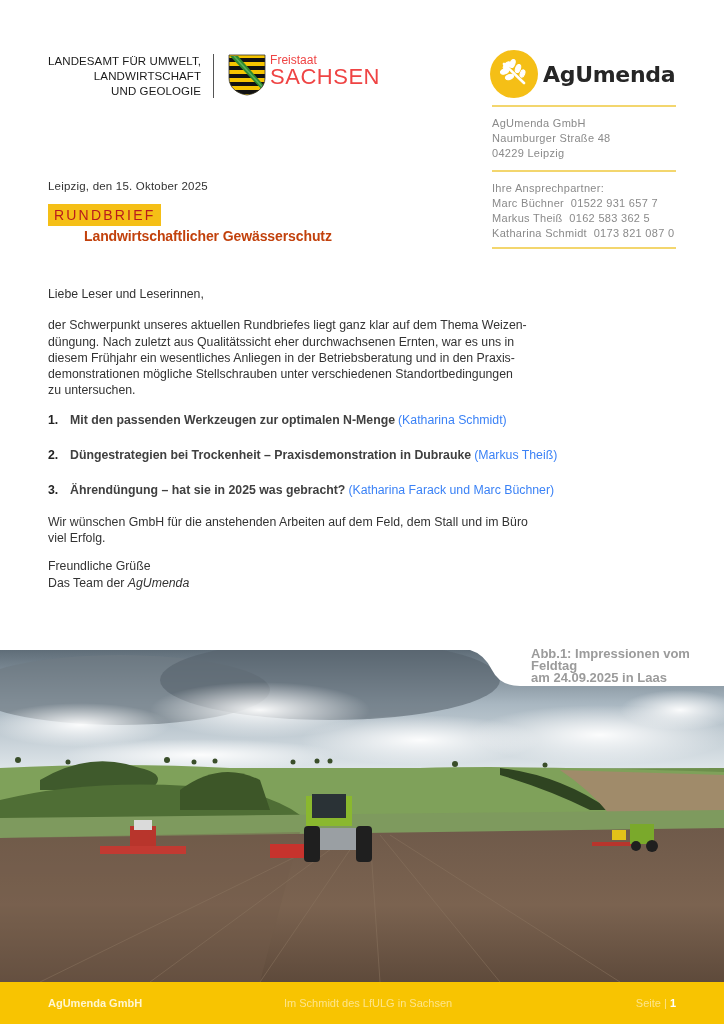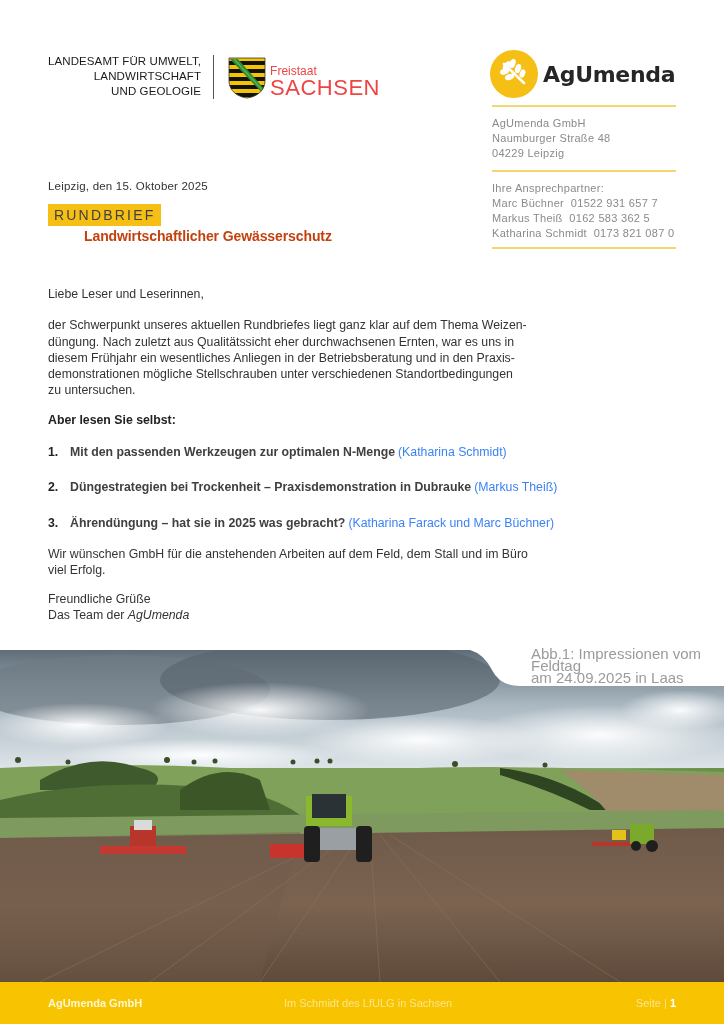--- a/index.html
+++ b/index.html
@@ -1,57 +1,57 @@
 <!DOCTYPE html>
 <html><head>
 <meta charset="utf-8">
 <style>
   * { box-sizing: border-box; margin: 0; padding: 0; }
   html, body { width: 724px; height: 1024px; overflow: hidden; background: #ffffff; }
   body { font-family: "Liberation Sans", "DejaVu Sans", sans-serif; color: #333333; position: relative; }
 
   
-  .lfulg { position: absolute; left: 48px; top: 54px; display: flex; align-items: flex-end; }
+  .lfulg { position: absolute; left: 48px; top: 54px; display: flex; align-items: flex-start; }
   .lfulg-text { text-align: right; font-family: "Liberation Sans Narrow", "Liberation Sans", sans-serif; font-size: 11.5px; line-height: 15px; letter-spacing: 0.1px; color: #1a1a1a; text-transform: uppercase; }
   .lfulg-sep { width: 1px; height: 44px; background: #555; margin: 0 14px 0 12px; }
   .coat { width: 38px; height: 42px; display: block; }
   .sachsen { margin-left: 4px; color: #ef4444; }
   .sachsen .small { font-size: 12px; line-height: 12px; display: block; }
   .sachsen .big { font-size: 22px; line-height: 22px; letter-spacing: 0.5px; display: block; }
 
   .agu-logo { position: absolute; left: 490px; top: 50px; display: flex; align-items: center; }
   .agu-circle { width: 48px; height: 48px; border-radius: 50%; background: #f5bf16; position: relative; }
   .agu-name { font-family: "DejaVu Sans", sans-serif; font-weight: bold; font-size: 22px; color: #262626; margin-left: 5px; letter-spacing: -0.3px; }
 
   .rule { position: absolute; left: 492px; width: 184px; height: 2px; background: #f3d66e; }
 
   .addr { position: absolute; left: 492px; font-size: 11px; line-height: 15px; color: #8a8a8a; letter-spacing: 0.3px; white-space: nowrap; }
 
   
   .date { position: absolute; left: 48px; top: 180px; font-size: 11.5px; color: #333; letter-spacing: 0.2px; }
-  .badge { position: absolute; left: 48px; top: 204px; background: #f5bf16; color: #404040; font-size: 14px; letter-spacing: 2.2px; padding: 3px 6px 2px 6px; line-height: 17px; }
+  .badge { position: absolute; left: 48px; top: 204px; background: #f5bf16; color: #b91c1c; font-size: 14px; letter-spacing: 2.2px; padding: 3px 6px 2px 6px; line-height: 17px; }
   .title { position: absolute; left: 48px; top: 228px; font-size: 14px; font-weight: bold; color: #c2410c; letter-spacing: -0.1px; white-space: nowrap; margin-left: 36px; }
 
   
   .body { position: absolute; left: 48px; top: 286px; width: 520px; font-size: 12.3px; line-height: 16.3px; color: #333333; }
   .body p { margin-bottom: 11px; }
   .body .lead { margin-bottom: 15px; }
   .body .sub { font-weight: bold; color: #222; margin-bottom: 16px; }
   .list { list-style: none; }
   .list li { display: flex; margin-bottom: 19px; white-space: nowrap; }
   .list .num { width: 22px; font-weight: bold; color: #222; }
   .list .t { font-weight: bold; color: #404040; }
   .list .a { color: #3b82f6; margin-left: 3px; }
   .body .wish { margin-top: -4px; margin-bottom: 12px; }
   .italic { font-style: italic; }
 
   
   .photo { position: absolute; left: 0; top: 650px; width: 724px; height: 332px; overflow: hidden; }
   .photo svg { display: block; }
-  .caption { position: absolute; left: 531px; top: 648px; font-size: 15px; line-height: 12px; color: #9b9b9b; }
+  .caption { position: absolute; left: 531px; top: 648px; font-size: 13px; line-height: 12px; color: #9b9b9b; font-weight: bold; }
 
   
   .footer { position: absolute; left: 0; top: 982px; width: 724px; height: 42px; background: #f8c401; font-size: 11px; }
   .footer .l { position: absolute; left: 48px; top: 15px; color: #fff6d0; font-weight: bold; }
   .footer .c { position: absolute; left: 284px; top: 15px; color: #fde48a; }
   .footer .r { position: absolute; right: 48px; top: 15px; color: #fde48a; }
   .footer .r b { color: #ffffff; }
 </style>
 </head>
 <body>
@@ -134,21 +134,20 @@
 
 <div class="body">
   <p class="lead">Liebe Leser und Leserinnen,</p>
   <p style="margin-bottom:13px">
     <span>der Schwerpunkt unseres aktuellen Rundbriefes liegt ganz klar auf dem Thema Weizen-</span><br>
     <span>düngung. Nach zuletzt aus Qualitätssicht eher durchwachsenen Ernten, war es uns in</span><br>
     <span>diesem Frühjahr ein wesentliches Anliegen in der Betriebsberatung und in den Praxis-</span><br>
     <span>demonstrationen mögliche Stellschrauben unter verschiedenen Standortbedingungen</span><br>
     <span>zu untersuchen.</span>
   </p>
-  <p class="sub">Aber lesen Sie selbst:</p>
   <ol class="list">
     <li>
       <span class="num">1.</span>
       <span class="t">Mit den passenden Werkzeugen zur optimalen N-Menge</span>
       <span class="a">(Katharina Schmidt)</span>
     </li>
     <li>
       <span class="num">2.</span>
       <span class="t">Düngestrategien bei Trockenheit – Praxisdemonstration in Dubrauke</span>
       <span class="a">(Markus Theiß)</span>

